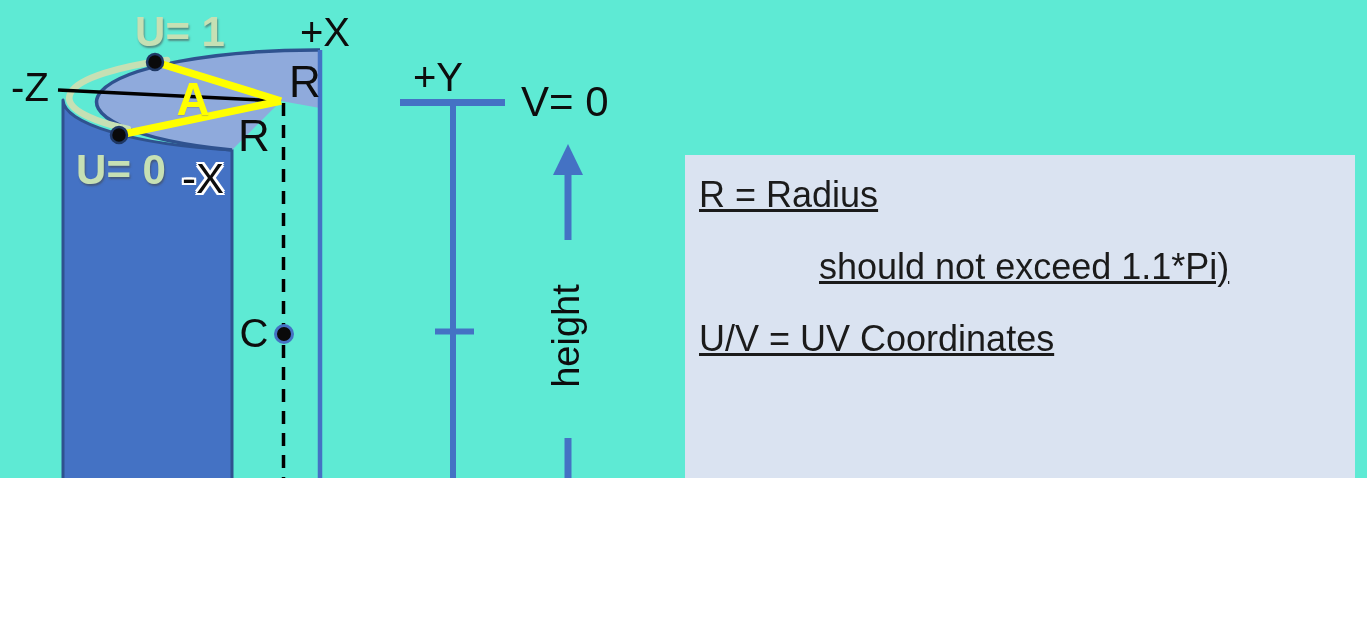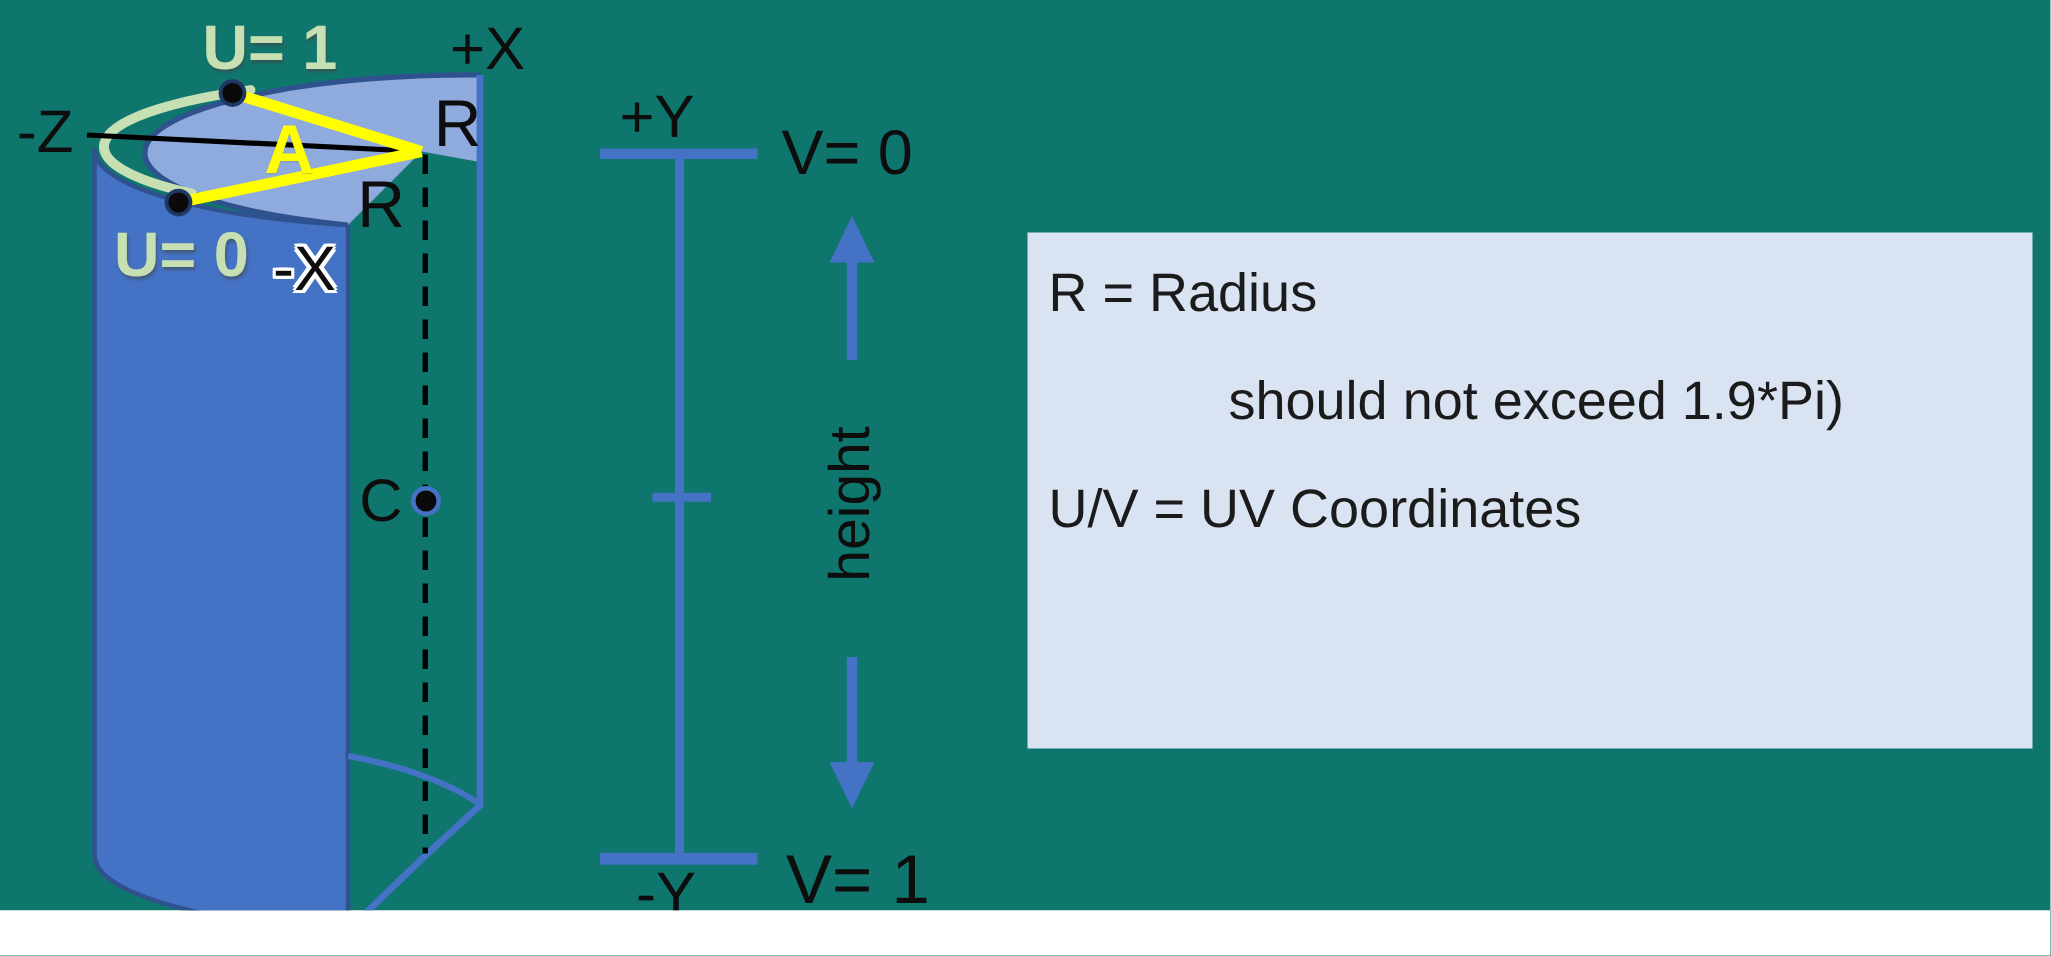--- a/index.html
+++ b/index.html
@@ -1,27 +1,27 @@
 <!DOCTYPE html>
 <html><head>
 <meta charset="utf-8">
 <style>
   html,body{margin:0;padding:0;background:#fff;}
   body{font-family:"Liberation Sans", sans-serif;}
-  .stage{position:relative;width:1367px;height:607px;background:#0f766e;overflow:hidden;}
+  .stage{position:relative;width:1367px;height:478px;background:#5eead4;overflow:hidden;}
   svg text{font-family:"Liberation Sans", sans-serif;}
   .lbl{fill:#0d0d0d;font-weight:500;}
   .lbl-green{fill:#C6E0B4;font-weight:bold;text-shadow:1px 2px 2px rgba(70,70,70,.55);}
   .lbl-yellow{fill:#FFFF00;font-weight:bold;text-shadow:0 1px 1px rgba(120,120,120,.4);}
   .lbl-outlined{fill:#0d0d0d;font-weight:500;
     text-shadow:-2px 0 0 #fff,2px 0 0 #fff,0 -2px 0 #fff,0 2px 0 #fff,
                 -2px -2px 0 #fff,2px 2px 0 #fff,-2px 2px 0 #fff,2px -2px 0 #fff;}
   .legend{position:absolute;left:685px;top:155px;width:670px;height:344px;
     background:#DAE3F1;box-sizing:border-box;padding:13px 18px 0 14px;}
-  .legend p{margin:0 0 18px 0;font-size:36px;line-height:54px;color:#1b1b1b;}
+  .legend p{margin:0 0 18px 0;font-size:36px;line-height:54px;color:#1b1b1b;text-decoration:underline;}
   .legend .indent{padding-left:120px;}
 </style>
 </head>
 <body>
 
 <div class="stage">
 
   <svg width="1367" height="637" viewBox="0 0 1367 637">
 
     <path d="M 63,100 A 220 52 0 0 0 232,150 L 232,621 A 220 52 0 0 1 63,570 Z" stroke="#2F528F" stroke-width="3" stroke-linejoin="round" fill="#4472C4"></path>
@@ -77,18 +77,18 @@
     <text class="lbl" x="444" y="609" font-size="40" text-anchor="middle">-Y</text>
     <text class="lbl" x="521" y="116" font-size="42">V= 0</text>
     <text class="lbl" x="524" y="602" font-size="46">V= 1</text>
     <text class="lbl" transform="translate(579,336) rotate(-90)" font-size="38" text-anchor="middle">height</text>
   </svg>
 
   
   <div class="legend">
     <p>R = Radius</p>
     <p>
-      <span class="indent" style="display:block;">should not exceed 1.9*Pi)</span>
+      <span class="indent" style="display:block;">should not exceed 1.1*Pi)</span>
     </p>
     <p>U/V = UV Coordinates</p>
   </div>
 
 </div>
 
 </body></html>

